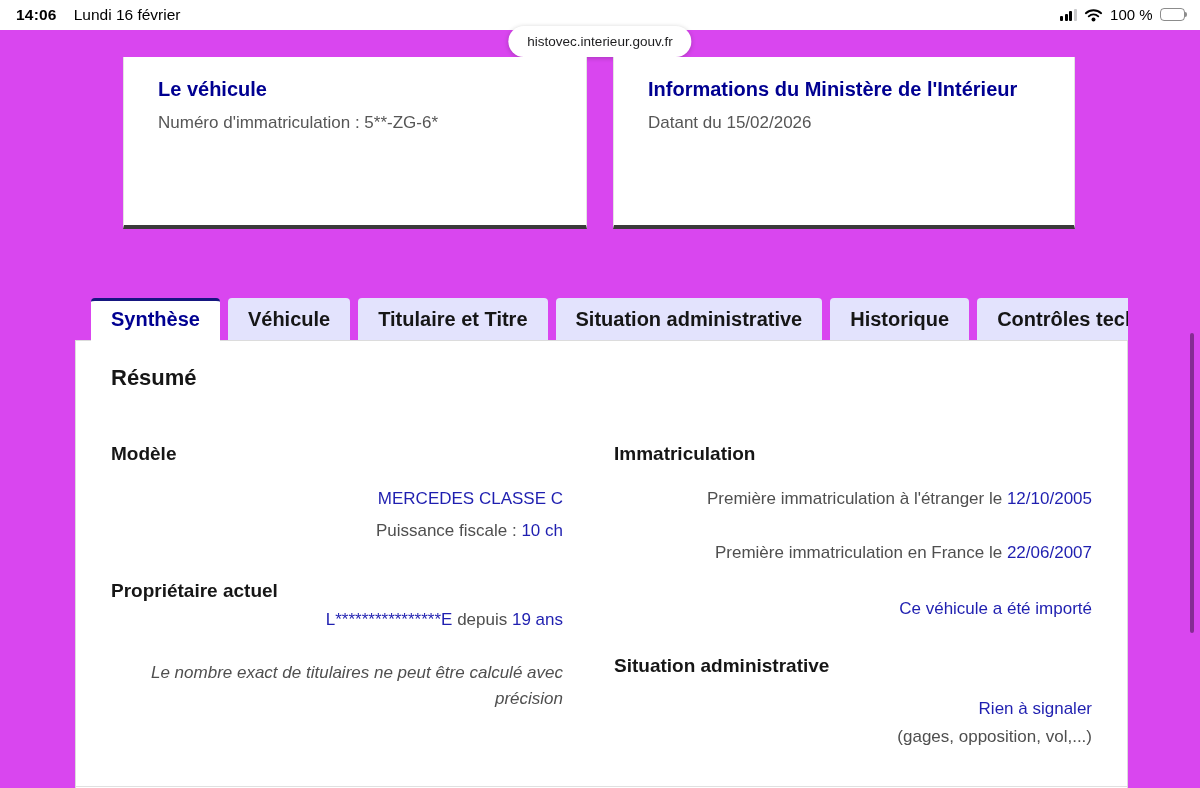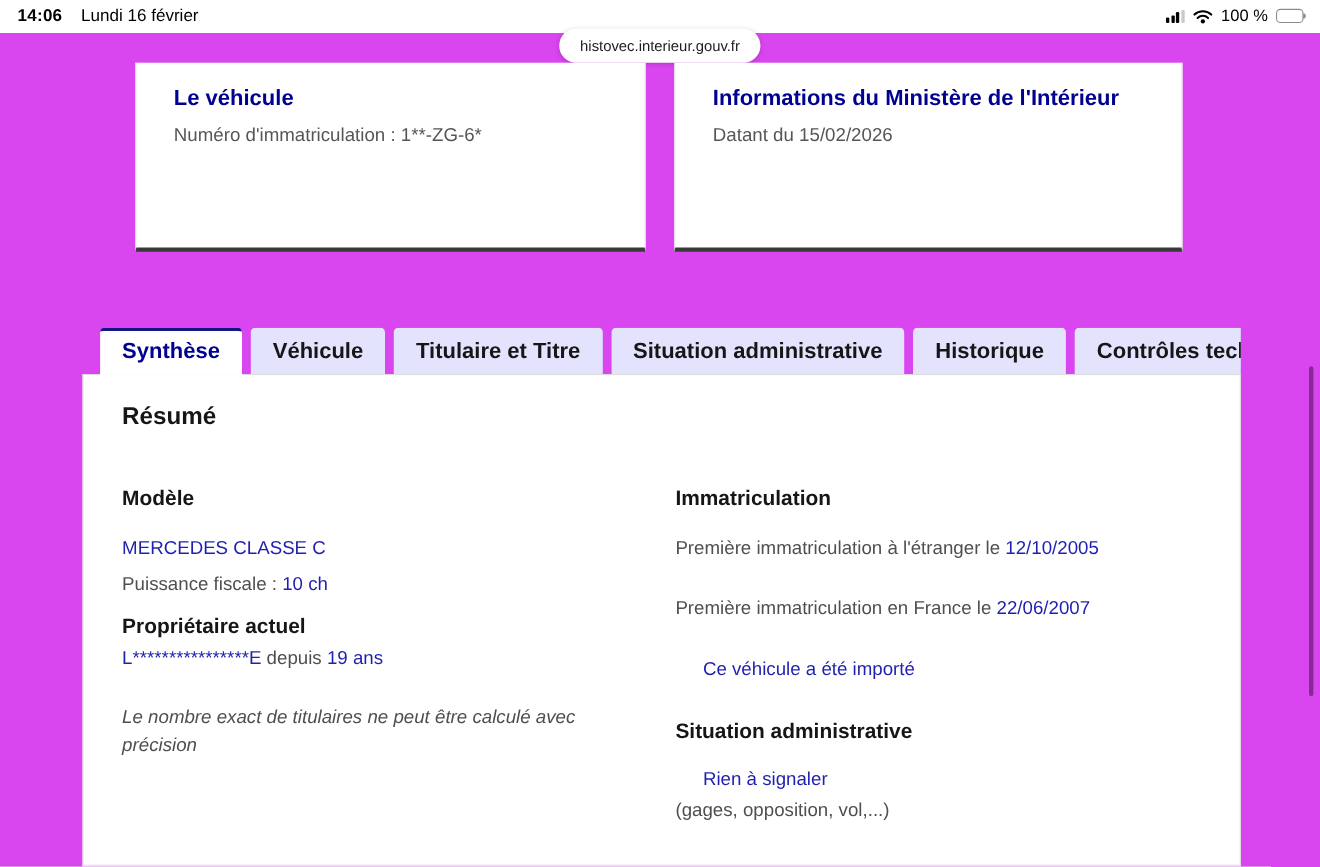--- a/index.html
+++ b/index.html
@@ -50,26 +50,26 @@
   .tab.active{background:#fff;color:#000091;border-top:3px solid #161680;
               height:40px;line-height:37px;}
 
   
   .panel{position:absolute;left:75px;top:340px;width:1053px;height:448px;box-sizing:border-box;
          background:#fff;border:1px solid #dcdcdc;border-bottom:none;z-index:1;}
   .panel-title{position:absolute;left:35px;top:24px;margin:0;font-size:22px;font-weight:700;color:#161616;}
   .col-left{position:absolute;left:35px;top:100px;width:452px;}
   .col-right{position:absolute;left:538px;top:100px;width:478px;}
   .sec-h{margin:0;font-size:19px;font-weight:700;color:#161616;line-height:26px;}
-  .txt{margin:0;font-size:17px;line-height:24px;color:#4f4f4f;}
+  .txt{margin:0;font-size:17px;line-height:24px;color:#4f4f4f;text-align:right;}
   .blue{color:#1f1fb0;}
   .indent{padding-left:25px;}
   .mb8{margin-bottom:8px;}  .mb18{margin-bottom:18px;}
   .mb20{margin-bottom:20px;}  .mb28{margin-bottom:28px;}  .mb30{margin-bottom:30px;}
-  .mb32{margin-bottom:32px;}  .mb34{margin-bottom:14px;}  .mb4{margin-bottom:4px;}
+  .mb32{margin-bottom:32px;}  .mb34{margin-bottom:35px;}  .mb4{margin-bottom:4px;}
   .note{line-height:26px;font-style:italic;}
   .panel-divider{position:absolute;left:0;right:0;top:445px;height:1px;background:#e0e0e0;}
 
   
   .scroll-thumb{position:absolute;right:6px;top:333px;width:4px;height:300px;border-radius:2px;
                 background:rgba(0,0,0,.38);z-index:6;cursor:grab;}
 </style>
 </head>
 <body>
 
@@ -99,21 +99,21 @@
       </span>
     </div>
   </div>
 
   <div class="url-pill">
     <span>histovec.interieur.gouv.fr</span>
   </div>
 
   <div class="card card-vehicule">
     <h2>Le véhicule</h2>
-    <p>Numéro d'immatriculation : 1**-ZG-6*</p>
+    <p>Numéro d'immatriculation : 5**-ZG-6*</p>
   </div>
   <div class="card card-ministere">
     <h2>Informations du Ministère de l'Intérieur</h2>
     <p>Datant du 15/02/2026</p>
   </div>
 
   <div class="tabs">
     <div class="tab active">Synthèse</div>
     <div class="tab">Véhicule</div>
     <div class="tab">Titulaire et Titre</div>

